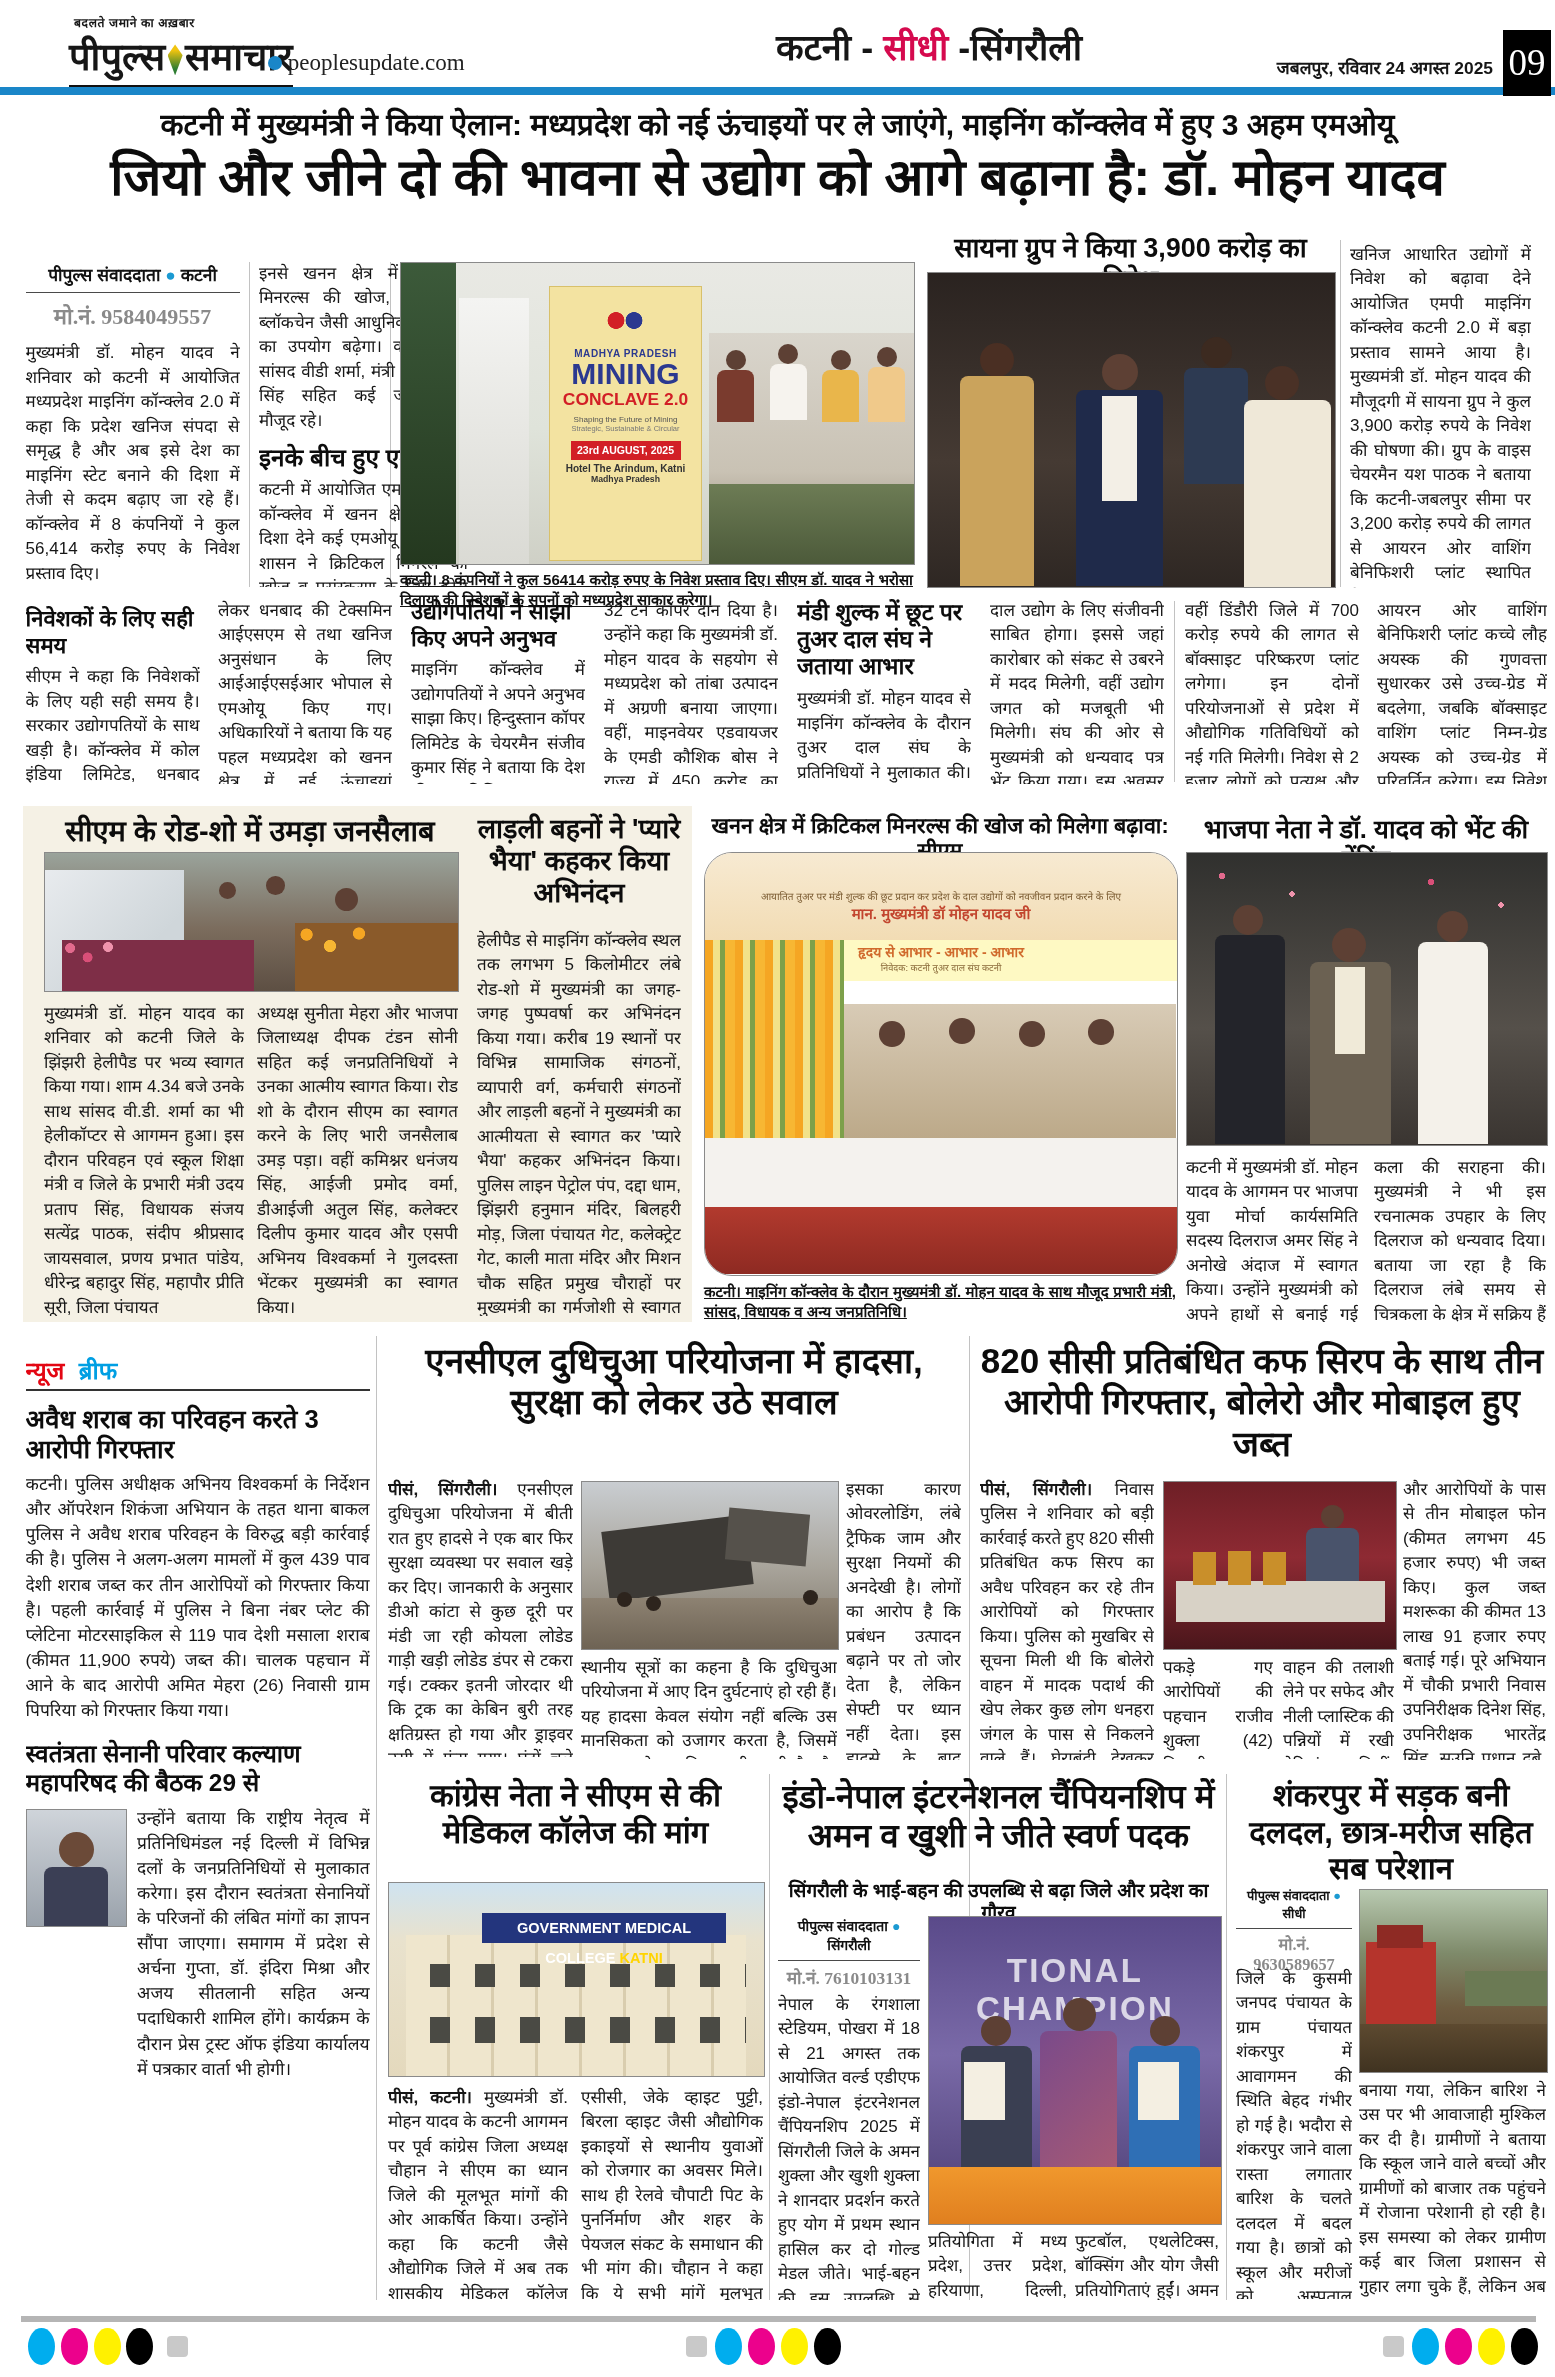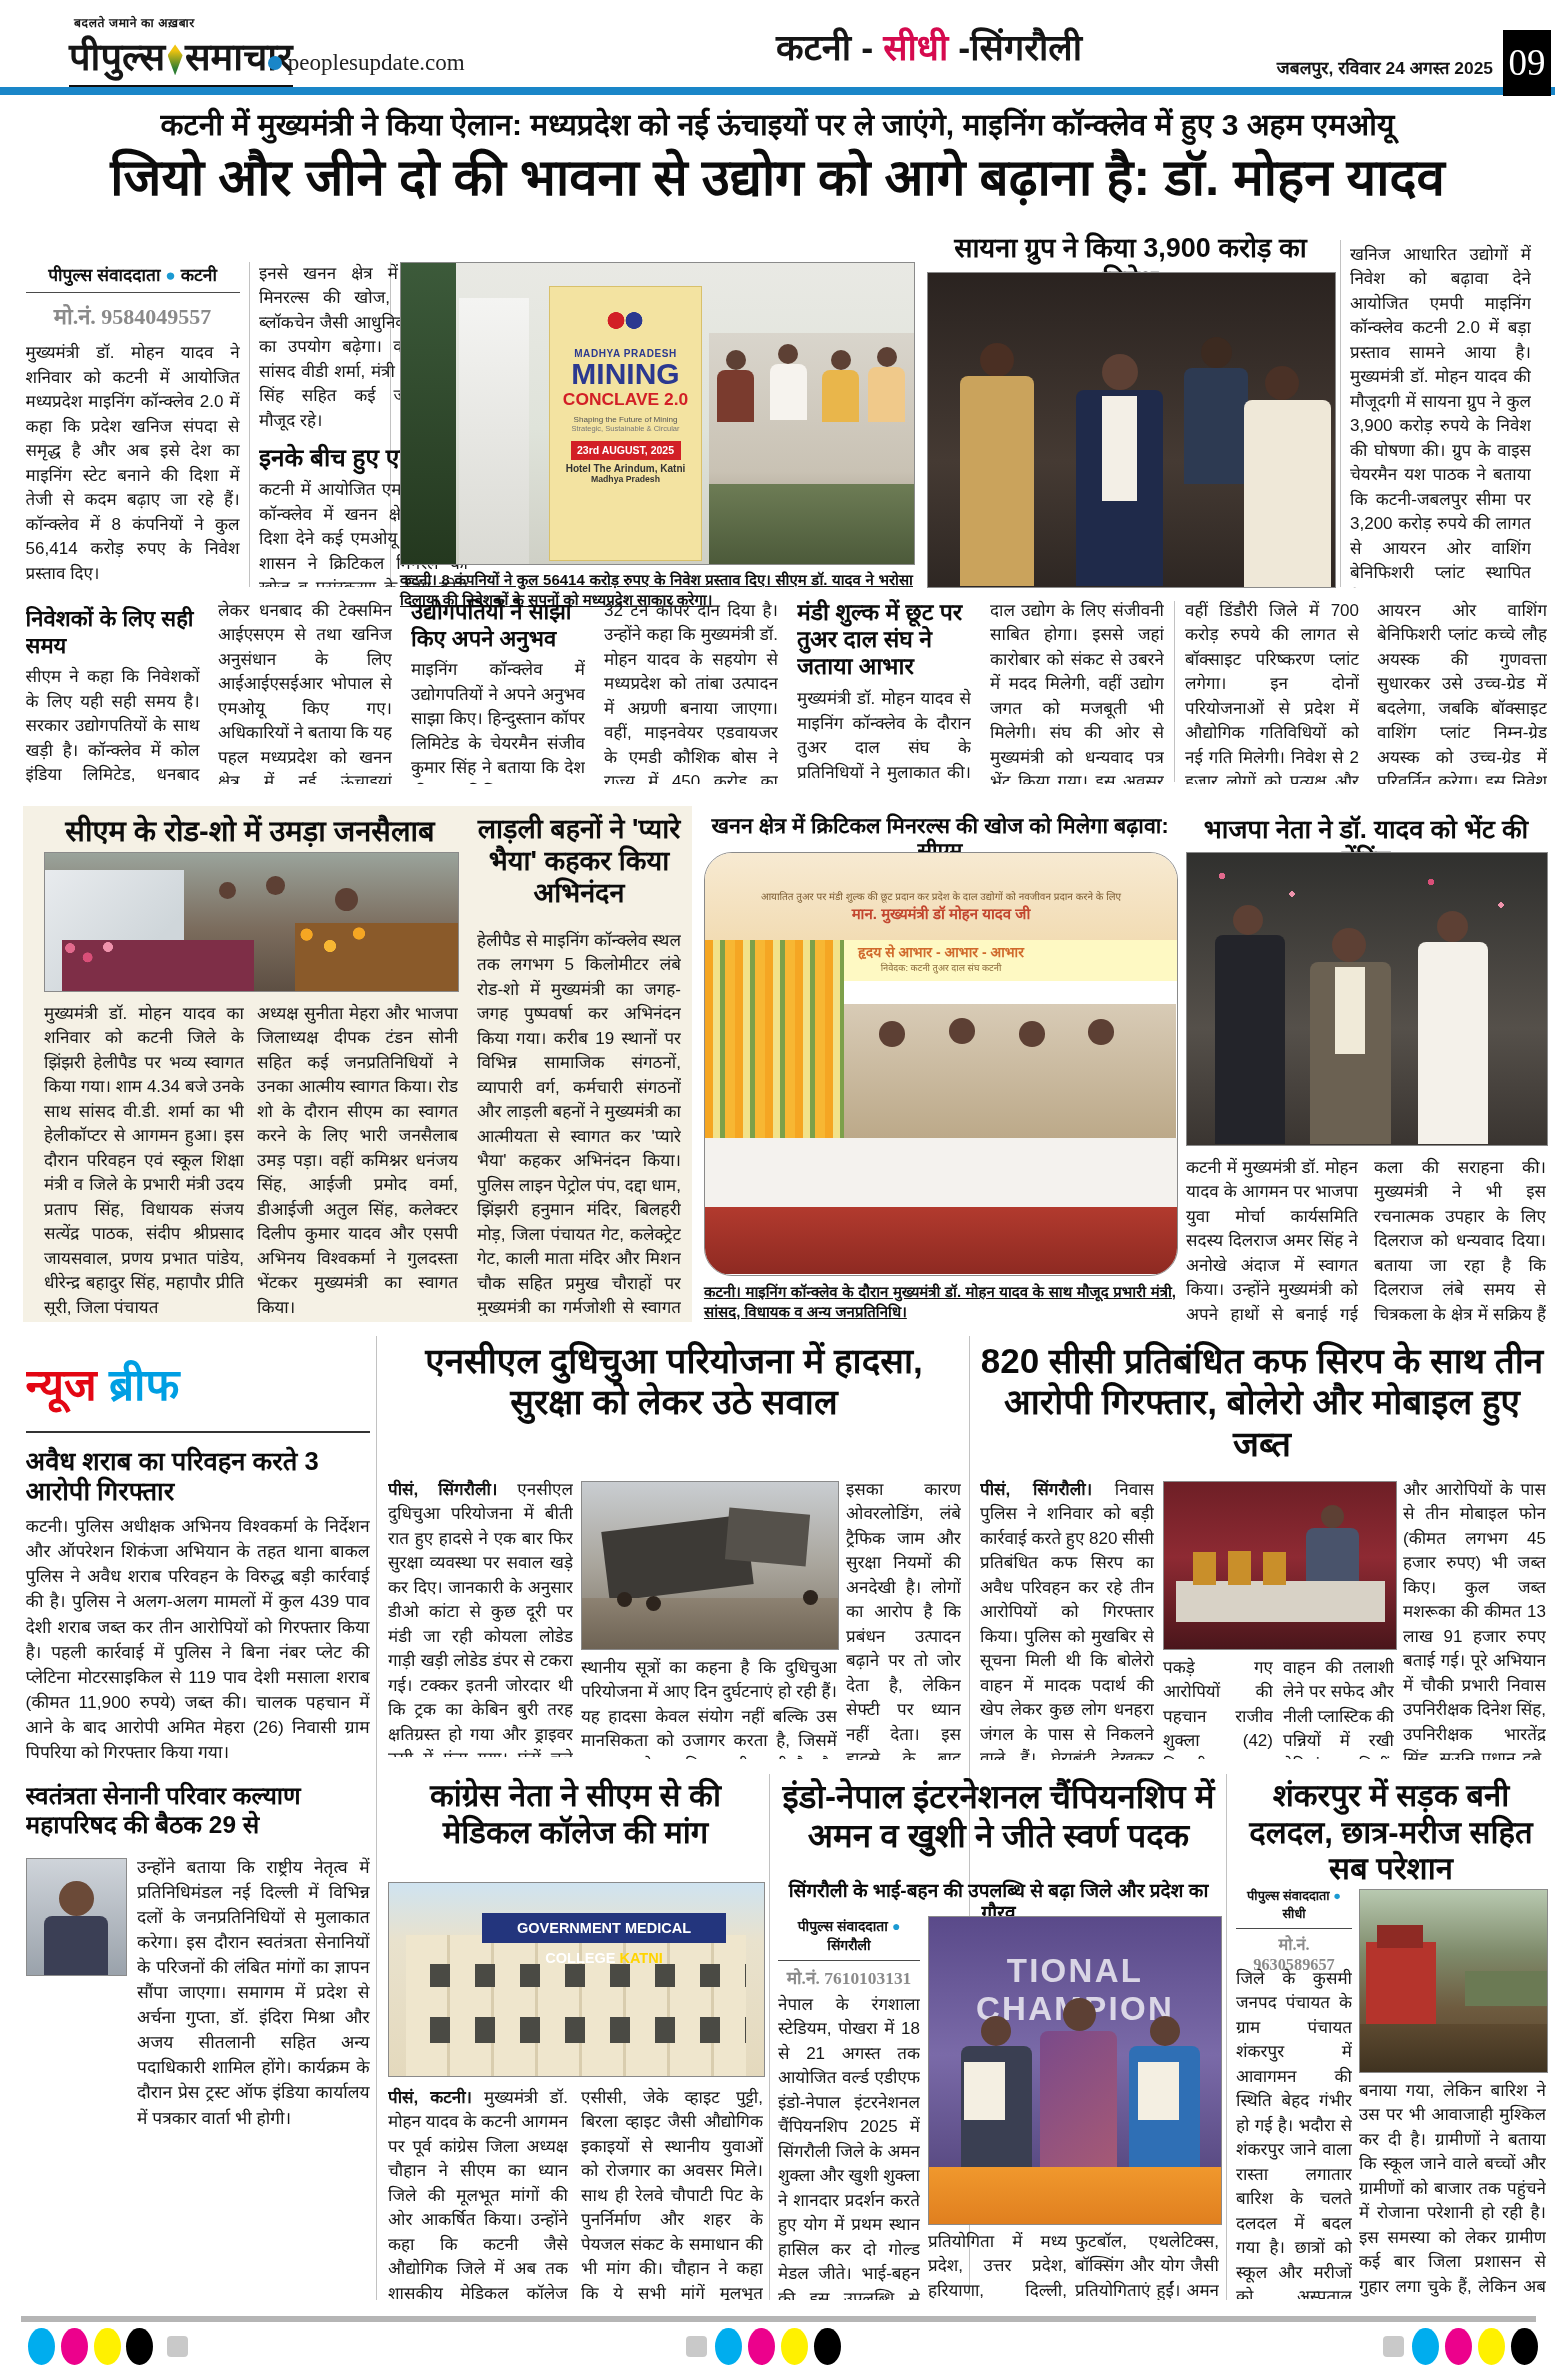--- a/index.html
+++ b/index.html
@@ -175,28 +175,28 @@
     <div class="torso" style="left:231px;top:89px;width:70px;height:202px;background:#f4f1ea;"></div>
     <div class="abs" style="left:0;top:0;width:360px;height:292px;background:radial-gradient(circle 3.5px at 35px 23px,#e26a8d 90%,transparent),radial-gradient(circle 2.9px at 105px 41px,#ef93ac 90%,transparent),radial-gradient(circle 3.5px at 244px 29px,#d94f78 90%,transparent),radial-gradient(circle 2.9px at 314px 52px,#ef93ac 90%,transparent);"></div>
   </div>
   <div class="abs col" style="left:1186px;top:1156px;width:172px;height:166px;">कटनी में मुख्यमंत्री डॉ. मोहन यादव के आगमन पर भाजपा युवा मोर्चा कार्यसमिति सदस्य दिलराज अमर सिंह ने अनोखे अंदाज में स्वागत किया। उन्होंने मुख्यमंत्री को अपने हाथों से बनाई गई पेंटिंग भेंट की। हेलीपैड पर हुए इस आत्मीय क्षण में मौजूद लोगों ने दिलराज की इस</div>
   <div class="abs col" style="left:1374px;top:1156px;width:172px;height:166px;">कला की सराहना की। मुख्यमंत्री ने भी इस रचनात्मक उपहार के लिए दिलराज को धन्यवाद दिया। बताया जा रहा है कि दिलराज लंबे समय से चित्रकला के क्षेत्र में सक्रिय हैं और अपनी कलाकृतियों के माध्यम से सामाजिक एवं राजनीतिक संदेश भी देते रहते हैं।</div>
 
   <div class="vrule" style="left:376px;top:1336px;height:964px;"></div>
   <div class="vrule" style="left:969px;top:1336px;height:964px;"></div>
 
   <div class="abs" style="left:25.6px;top:1353px;width:344px;height:947px;overflow:hidden;">
-    <div style="font-size:44px;font-weight:900;border-bottom:2.3px solid #333;padding-bottom:18px;">
+    <div style="font-size:24px;font-weight:900;border-bottom:2.3px solid #333;padding-bottom:3px;font-family:Liberation Mono, monospace;">
       <span style="color:#e30613;">न्यूज</span>
       <span style="color:#009fe3;">ब्रीफ</span>
     </div>
     <div class="headline-sec" style="font-size:25.6px;text-align:left;margin:12.8px 0 8.1px;">अवैध शराब का परिवहन करते 3 आरोपी गिरफ्तार</div>
     <div class="col" style="font-size:17.4px;">कटनी। पुलिस अधीक्षक अभिनय विश्वकर्मा के निर्देशन और ऑपरेशन शिकंजा अभियान के तहत थाना बाकल पुलिस ने अवैध शराब परिवहन के विरुद्ध बड़ी कार्रवाई की है। पुलिस ने अलग-अलग मामलों में कुल 439 पाव देशी शराब जब्त कर तीन आरोपियों को गिरफ्तार किया है। पहली कार्रवाई में पुलिस ने बिना नंबर प्लेट की प्लेटिना मोटरसाइकिल से 119 पाव देशी मसाला शराब (कीमत 11,900 रुपये) जब्त की। चालक पहचान में आने के बाद आरोपी अमित मेहरा (26) निवासी ग्राम पिपरिया को गिरफ्तार किया गया।</div>
     <div class="headline-sec" style="font-size:24.4px;text-align:left;margin:17.4px 0 8.1px;">स्वतंत्रता सेनानी परिवार कल्याण महापरिषद की बैठक 29 से</div>
-    <div style="margin-top:15px;overflow:hidden;">
+    <div style="margin-top:8px;overflow:hidden;">
       <div style="float:left;width:99px;height:116px;margin:3.5px 10.5px 3.5px 0;border:0.6px solid #8a8a8a;background:linear-gradient(180deg,#cfd4da 0%,#9aa2ab 100%);position:relative;">
         <div class="head" style="left:32px;top:22px;width:35px;height:35px;background:#6b4a38;"></div>
         <div class="torso" style="left:17.4px;top:57px;width:64px;height:59px;background:#3b3f55;"></div>
       </div>
       <div class="col" style="font-size:17.4px;">उन्होंने बताया कि राष्ट्रीय नेतृत्व में प्रतिनिधिमंडल नई दिल्ली में विभिन्न दलों के जनप्रतिनिधियों से मुलाकात करेगा। इस दौरान स्वतंत्रता सेनानियों के परिजनों की लंबित मांगों का ज्ञापन सौंपा जाएगा। समागम में प्रदेश से अर्चना गुप्ता, डॉ. इंदिरा मिश्रा और अजय सीतलानी सहित अन्य पदाधिकारी शामिल होंगे। कार्यक्रम के दौरान प्रेस ट्रस्ट ऑफ इंडिया कार्यालय में पत्रकार वार्ता भी होगी।</div>
     </div>
   </div>
 
   <div class="abs headline-sec" style="left:388px;top:1340px;width:572px;font-size:35px;">एनसीएल दुधिचुआ परियोजना में हादसा, सुरक्षा को लेकर उठे सवाल</div>
   <div class="abs col" style="left:388px;top:1478px;width:185px;height:279px;">

